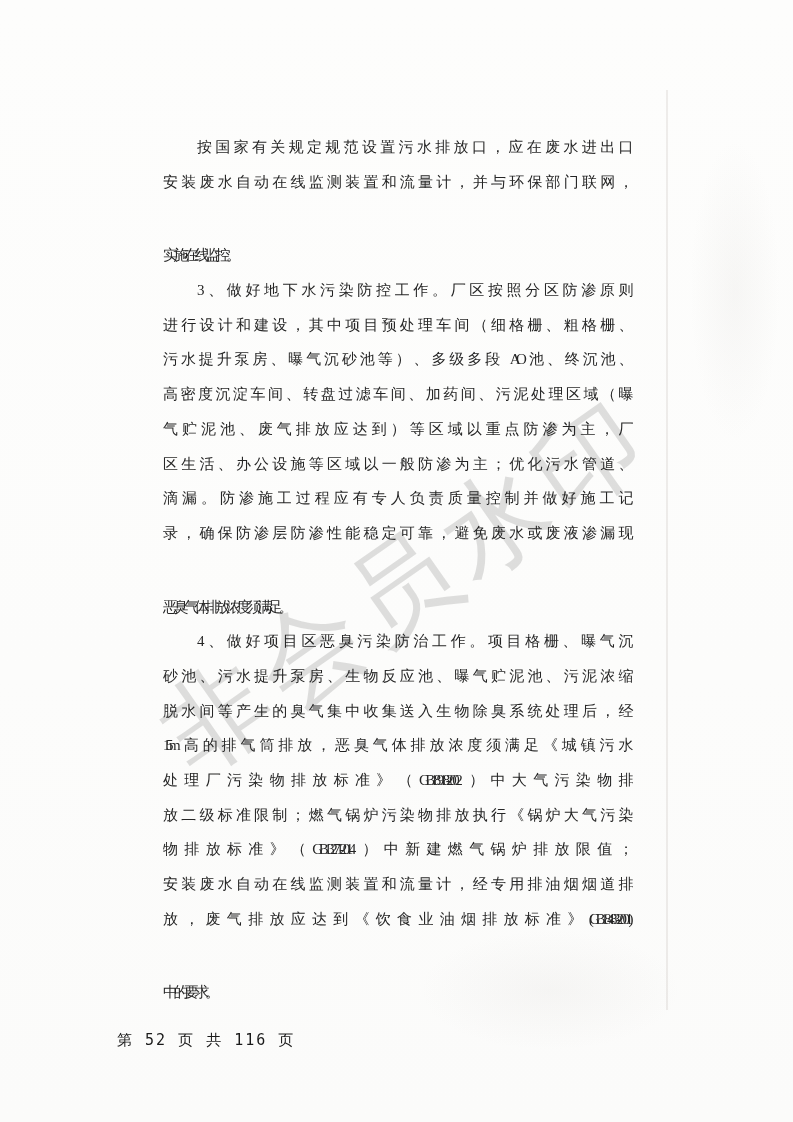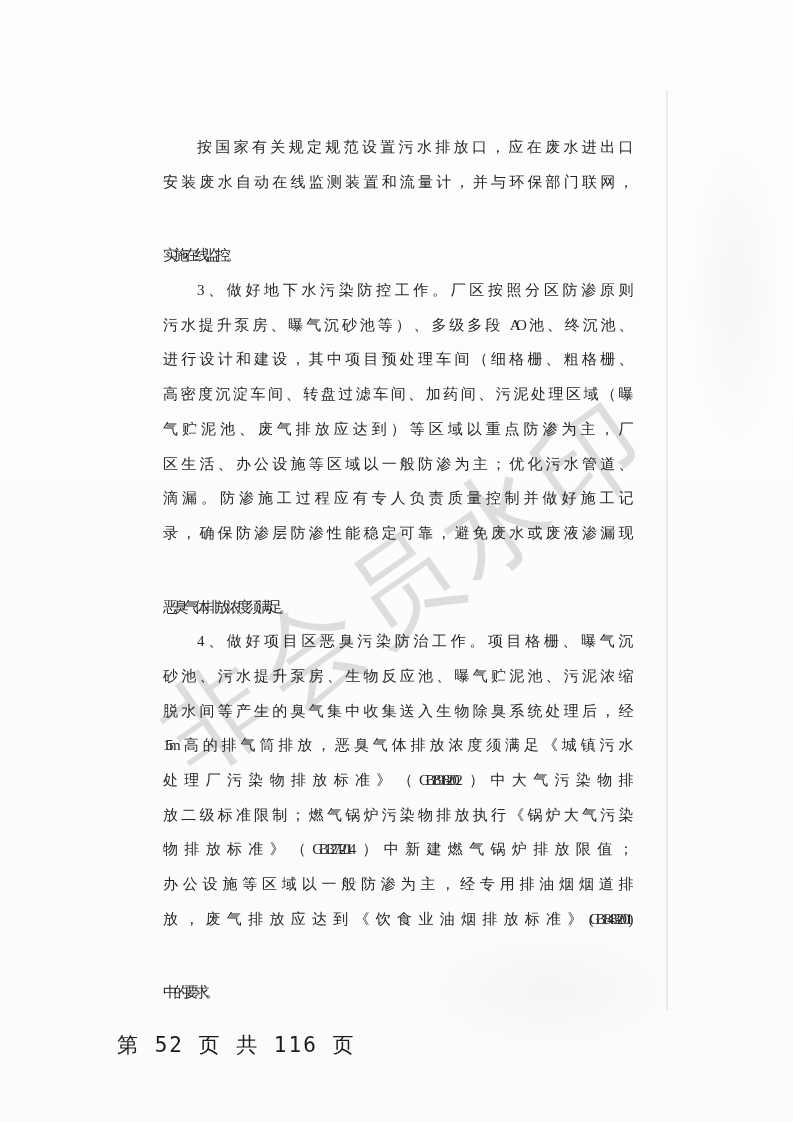--- a/index.html
+++ b/index.html
@@ -36,54 +36,54 @@
     background:rgba(160,150,145,0.16);z-index:0;
   }
   .smudge{
     position:absolute;border-radius:50%;
     background:radial-gradient(closest-side,rgba(190,185,180,0.10),rgba(190,185,180,0));
     z-index:0;
   }
   .footer{
     position:absolute;left:117px;top:1031px;
     font-family:"DejaVu Sans Mono","Liberation Mono",monospace;
-    font-size:21px;letter-spacing:2px;color:#1a1a1a;z-index:2;
+    font-size:15px;letter-spacing:2px;color:#1a1a1a;z-index:2;
   }
 </style>
 </head>
 <body>
 
 <div class="page">
 
   <div class="crease"></div>
   <div class="smudge" style="left:690px;top:140px;width:90px;height:300px;"></div>
   <div class="smudge" style="left:420px;top:930px;width:260px;height:120px;"></div>
 
   <div class="watermark">非会员水印</div>
 
   <div class="textblock">
     <div class="line indent">按国家有关规定规范设置污水排放口，应在废水进出口</div>
     <div class="line">安装废水自动在线监测装置和流量计，并与环保部门联网，</div>
     <div class="line short">实施在线监控。</div>
     <div class="line indent">3、做好地下水污染防控工作。厂区按照分区防渗原则</div>
+    <div class="line">进行设计和建设，其中项目预处理车间（细格栅、粗格栅、</div>
     <div class="line">污水提升泵房、曝气沉砂池等）、多级多段 AO 池、终沉池、</div>
-    <div class="line">进行设计和建设，其中项目预处理车间（细格栅、粗格栅、</div>
     <div class="line">高密度沉淀车间、转盘过滤车间、加药间、污泥处理区域（曝</div>
     <div class="line">气贮泥池、废气排放应达到）等区域以重点防渗为主，厂</div>
     <div class="line">区生活、办公设施等区域以一般防渗为主；优化污水管道、</div>
     <div class="line">滴漏。防渗施工过程应有专人负责质量控制并做好施工记</div>
     <div class="line">录，确保防渗层防渗性能稳定可靠，避免废水或废液渗漏现</div>
     <div class="line short">恶臭气体排放浓度须满足。</div>
     <div class="line indent">4、做好项目区恶臭污染防治工作。项目格栅、曝气沉</div>
     <div class="line">砂池、污水提升泵房、生物反应池、曝气贮泥池、污泥浓缩</div>
     <div class="line">脱水间等产生的臭气集中收集送入生物除臭系统处理后，经</div>
     <div class="line">15m 高的排气筒排放，恶臭气体排放浓度须满足《城镇污水</div>
     <div class="line">处理厂污染物排放标准》（GB18918-2002）中大气污染物排</div>
     <div class="line">放二级标准限制；燃气锅炉污染物排放执行《锅炉大气污染</div>
     <div class="line">物排放标准》（GB13271-2014）中新建燃气锅炉排放限值；</div>
-    <div class="line">办公设施等区域以一般防渗为主，经专用排油烟烟道排</div>
+    <div class="line">安装废水自动在线监测装置和流量计，经专用排油烟烟道排</div>
     <div class="line">放，废气排放应达到《饮食业油烟排放标准》(GB18483-2001)</div>
     <div class="line short">中的要求。</div>
   </div>
 
   <div class="footer">第 52 页 共 116 页</div>
 
 </div>
 
 </body></html>

